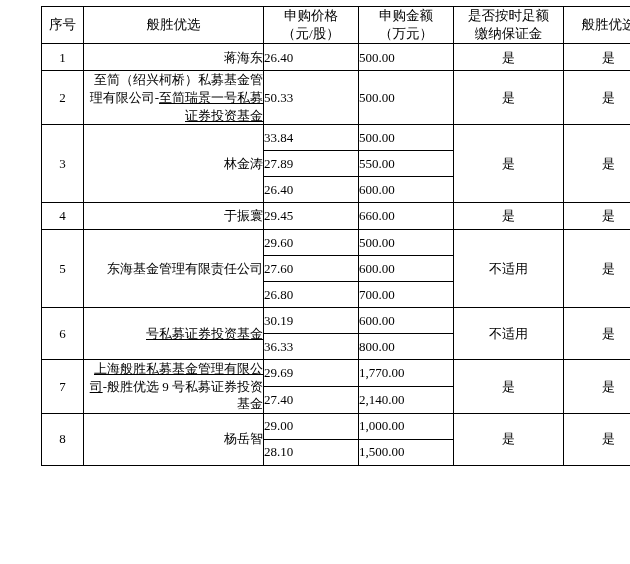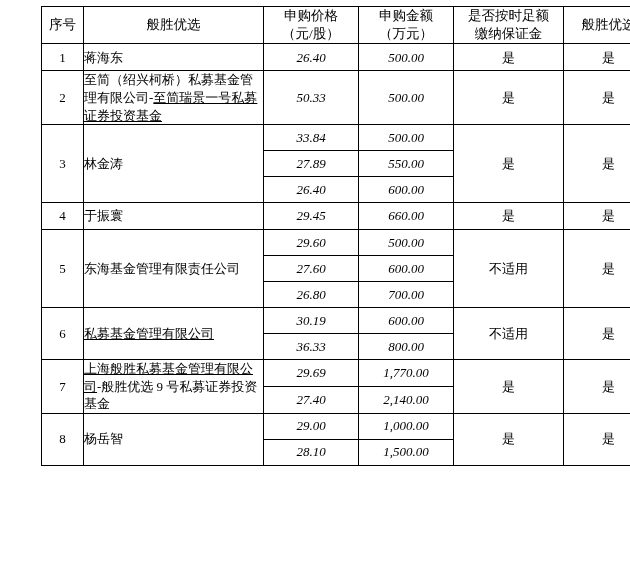--- a/index.html
+++ b/index.html
@@ -39,30 +39,29 @@
     padding: 4px 2px;
     font-size: 13.5px;
   }
   th.hdr .l1 { display: block; }
   th.hdr .l2 { display: block; text-align: center; }
   td.c-idx {
     text-align: center;
     font-size: 13px;
   }
   td.c-name {
+    text-align: right;
+    padding: 3px 6px;
+    font-size: 13px;
+    word-break: break-all;
+  }
+  td.c-price, td.c-amount {
     text-align: left;
-    padding: 3px 6px;
-    font-size: 13px;
-    word-break: break-all;
-  }
-  td.c-price, td.c-amount {
-    text-align: center;
     padding: 3px 7px 3px 2px;
     font-size: 13px;
-    font-style: italic;
   }
   td.c-margin, td.c-valid {
     text-align: center;
     font-size: 13px;
   }
   .u { text-decoration: underline; }
   .rowh { height: 26px; }
   .rowh2 { height: 27px; }
 </style>
 </head>
@@ -155,21 +154,21 @@
         <tr class="rowh">
           <td class="c-price">27.60</td>
           <td class="c-amount">600.00</td>
         </tr>
         <tr class="rowh">
           <td class="c-price">26.80</td>
           <td class="c-amount">700.00</td>
         </tr>
         <tr class="rowh">
           <td class="c-idx" rowspan="2">6</td>
-          <td class="c-name" rowspan="2"><span class="u">私募基金管理有限公司</span></td>
+          <td class="c-name" rowspan="2"><span class="u">号私募证券投资基金</span></td>
           <td class="c-price">30.19</td>
           <td class="c-amount">600.00</td>
           <td class="c-margin" rowspan="2">不适用</td>
           <td class="c-valid" rowspan="2">是</td>
         </tr>
         <tr class="rowh">
           <td class="c-price">36.33</td>
           <td class="c-amount">800.00</td>
         </tr>
         <tr class="rowh">

